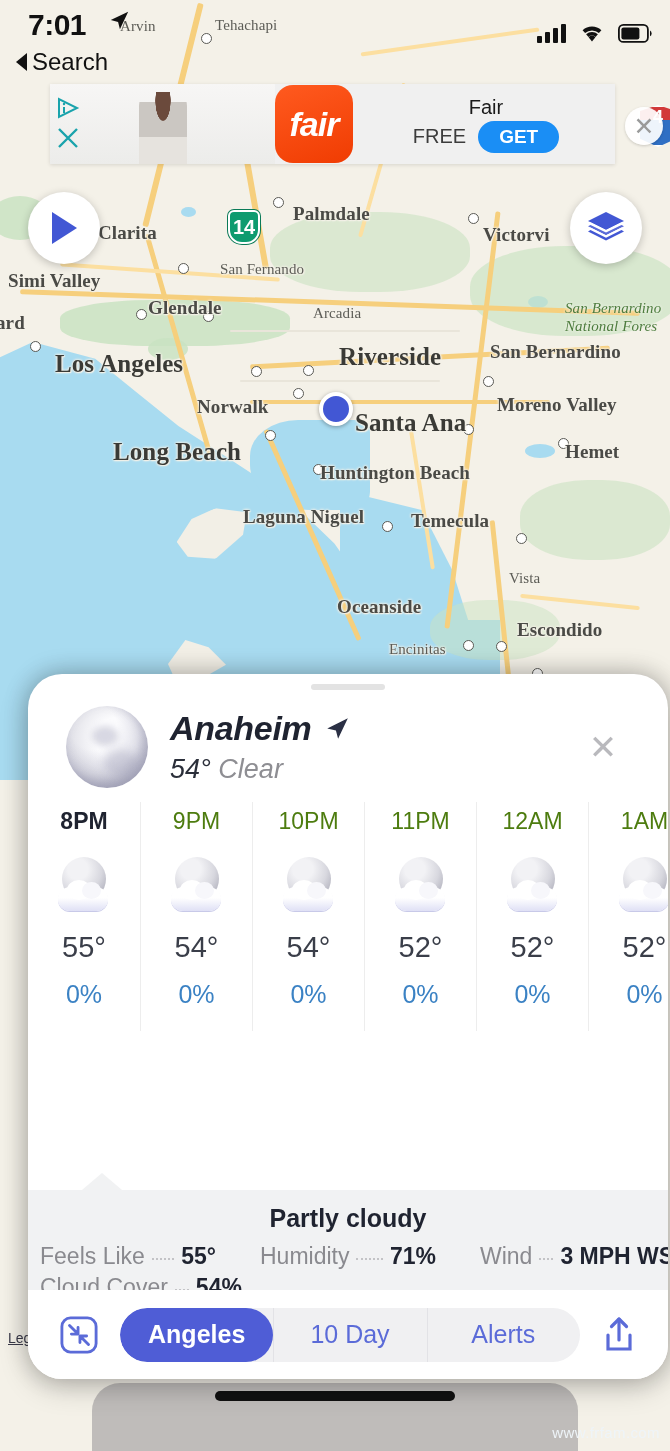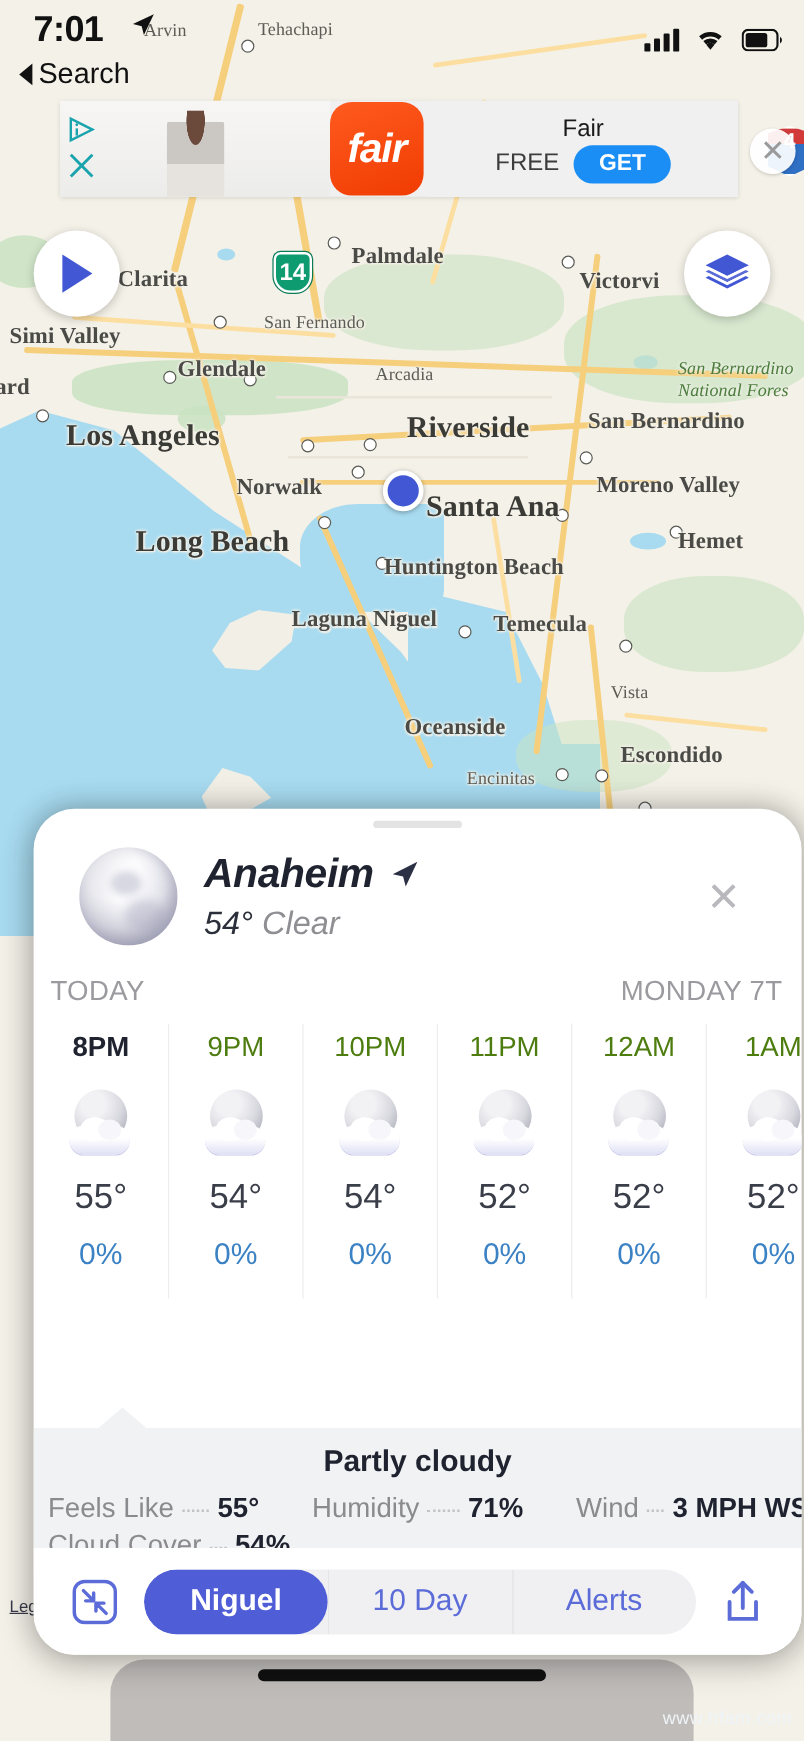--- a/index.html
+++ b/index.html
@@ -442,24 +442,20 @@
           </svg>
         </div>
         <div id="tempnow">
           <span>54°</span>
           <span class="cond">Clear</span>
         </div>
       </div>
     </div>
     <div id="cardclose">✕</div>
 
-    <div id="dayrow">
-      <span>TODAY</span>
-      <span>MONDAY 7T</span>
-    </div>
 
     <div id="hourly">
         <div class="hour active">
           <div class="t">8PM</div>
           <div class="ic">
             <div class="m"></div>
             <div class="c1"></div>
             <div class="c2"></div>
             <div class="c3"></div>
           </div>
@@ -550,21 +546,21 @@
         </div>
     </div>
 
     <div id="toolbar">
       <svg width="38" height="38" viewBox="0 0 40 40">
         <rect x="2" y="2" width="36" height="36" rx="9" fill="none" stroke="#5b6bd8" stroke-width="3"></rect>
         <path d="M10 10 L19 19 M19 19 L19 12 M19 19 L12 19" stroke="#5b6bd8" stroke-width="3" fill="none" stroke-linecap="round"></path>
         <path d="M30 30 L21 21 M21 21 L21 28 M21 21 L28 21" stroke="#5b6bd8" stroke-width="3" fill="none" stroke-linecap="round"></path>
       </svg>
       <div id="segmented">
-          <div class="seg active">Niguel</div>
+          <div class="seg active">Angeles</div>
           <div class="seg">10 Day</div>
           <div class="seg">Alerts</div>
         </div>
       <svg width="34" height="38" viewBox="0 0 34 38">
         <path d="M17 3 L17 24" stroke="#5b6bd8" stroke-width="3.2" fill="none" stroke-linecap="round"></path>
         <path d="M9.5 10.5 L17 3 L24.5 10.5" stroke="#5b6bd8" stroke-width="3.2" fill="none" stroke-linecap="round" stroke-linejoin="round"></path>
         <path d="M6 19 L6 33 L28 33 L28 19" stroke="#5b6bd8" stroke-width="3.2" fill="none" stroke-linecap="round"></path>
       </svg>
     </div>
   </div>

